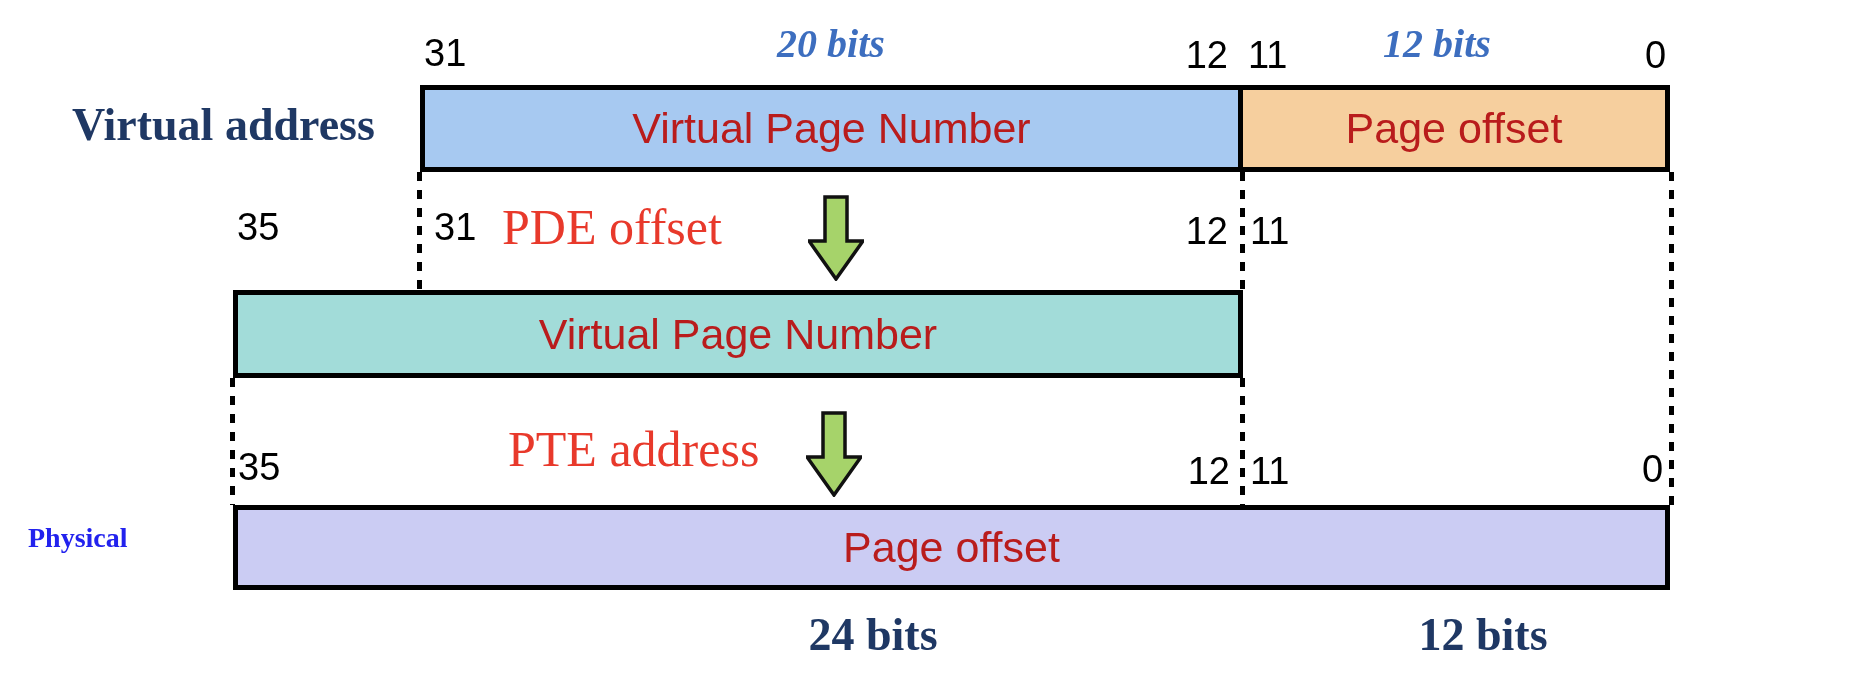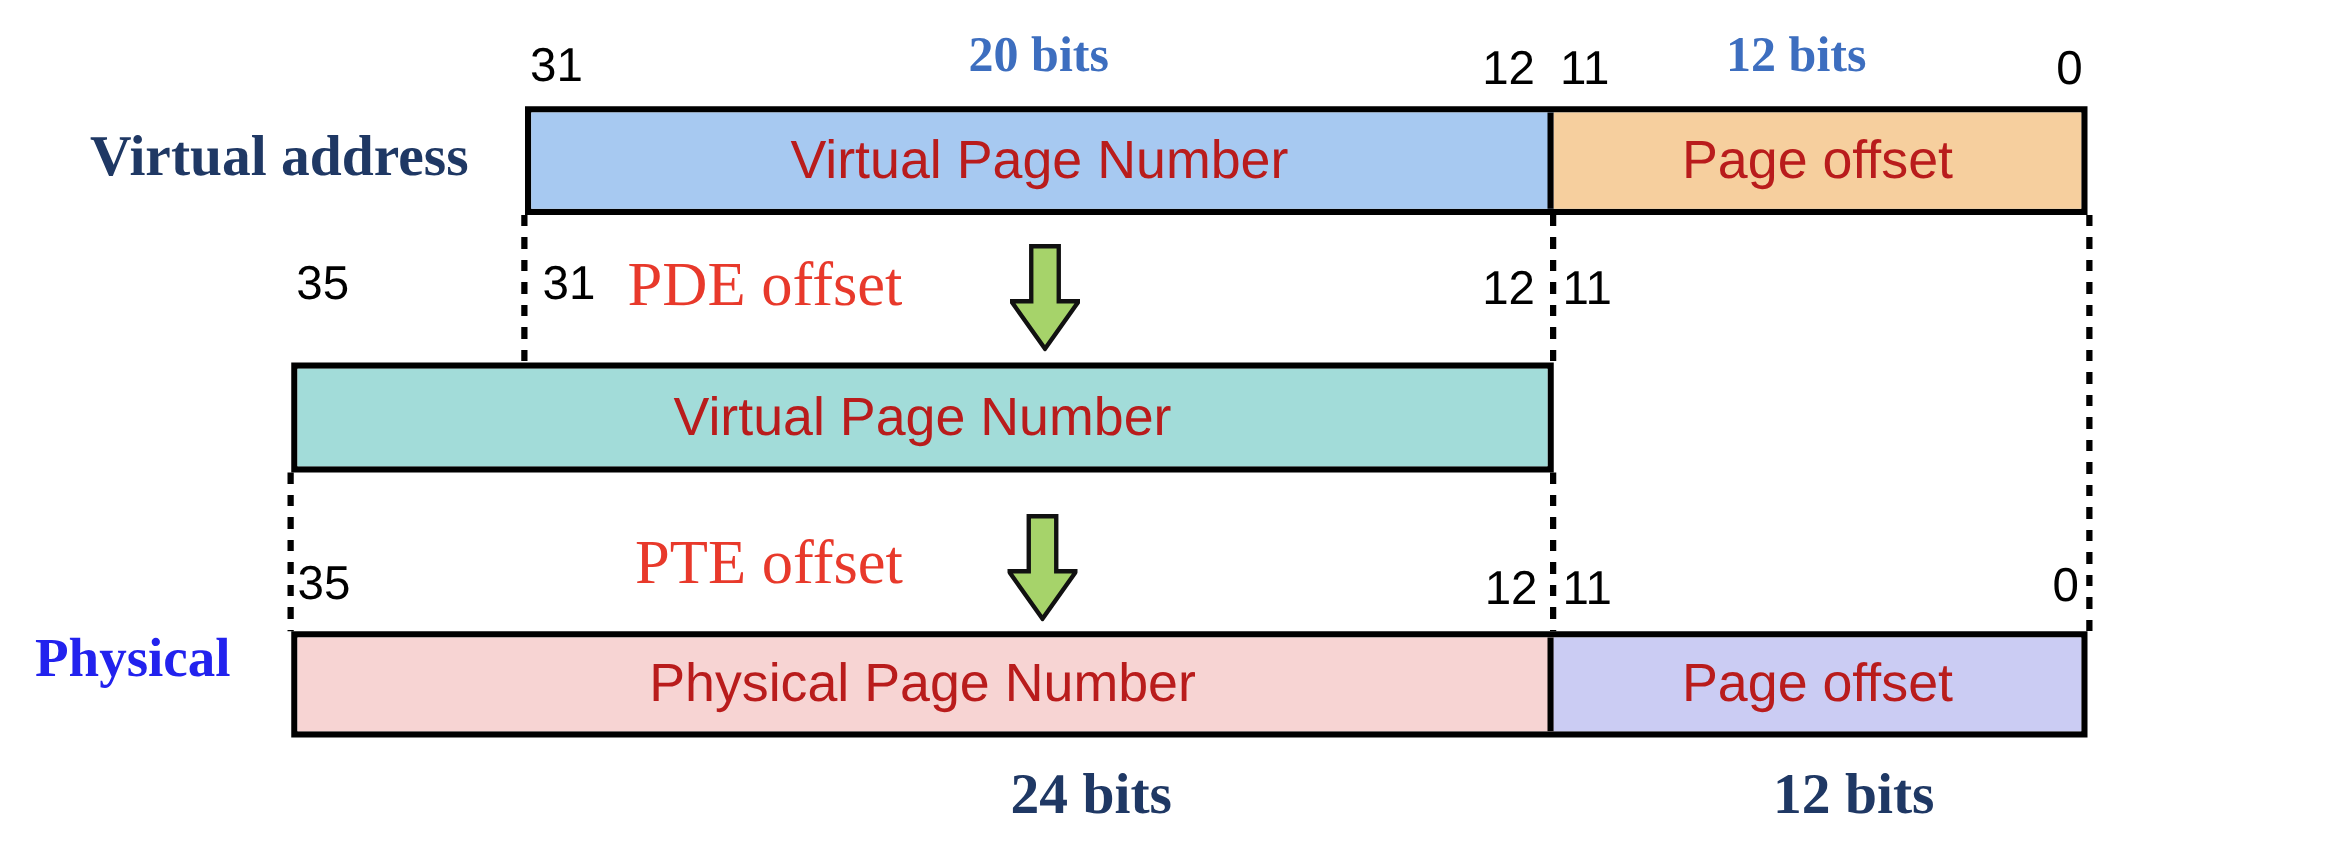--- a/index.html
+++ b/index.html
@@ -31,20 +31,21 @@
     white-space:nowrap;
     margin-left:40px;
   }
   .serif-blue{
     position:absolute;
     font-family:"Liberation Serif", serif;
     font-weight:bold;
     color:var(--mid_blue);
     line-height:1;
     white-space:nowrap;
+    font-style:italic;
   }
   .serif-bright{
     position:absolute;
     font-family:"Liberation Serif", serif;
     font-weight:bold;
     color:var(--bright_blue);
     line-height:1.22;
     white-space:nowrap;
   }
   .mapping{
@@ -128,36 +129,33 @@
   <div class="bar" style="left:233px;top:290px;width:1010px;height:88px;">
     <div class="seg fill-teal" style="flex:1;">
       <span>Virtual Page Number</span>
     </div>
   </div>
 
   <div class="vdash" style="left:230px;top:378px;height:127px;"></div>
   <div class="vdash" style="left:1240px;top:378px;height:127px;"></div>
 
   <span class="num" style="left:238px;top:448px;">35</span>
-  <span class="mapping" style="left:508px;top:424px;">PTE offset</span>
+  <span class="mapping" style="left:508px;top:424px;">PTE address</span>
   <svg class="arrow-svg" style="left:806px;top:411px;" width="56" height="86" viewBox="0 0 56 86">
     <polygon points="17,2 39,2 39,46 55,46 28,84 1,46 17,46" style="fill:var(--arrow_green);stroke:#111;stroke-width:3.5;stroke-linejoin:miter;"></polygon>
   </svg>
   <span class="num right" style="left:1230px;top:452px;">12</span>
   <span class="num" style="left:1250px;top:452px;">11</span>
   <span class="num" style="left:1642px;top:450px;">0</span>
 
-  <div class="serif-bright" style="left:28px;top:500px;font-size:44px;">
+  <div class="serif-bright" style="left:28px;top:521px;font-size:28px;">
     <div>Physical</div>
   </div>
 
   <div class="bar" style="left:233px;top:505px;width:1437px;height:85px;">
-    <div class="seg seg-divider fill-pink" style="width:1005px;">
-      <span>Physical Page Number</span>
-    </div>
     <div class="seg fill-lavender" style="flex:1;">
       <span>Page offset</span>
     </div>
   </div>
 
 
   <span class="serif-navy center-x" style="left:833px;top:612px;font-size:46px;text-align:right;">24 bits</span>
   <span class="serif-navy center-x" style="left:1443px;top:612px;font-size:46px;">12 bits</span>
 
 </div>

